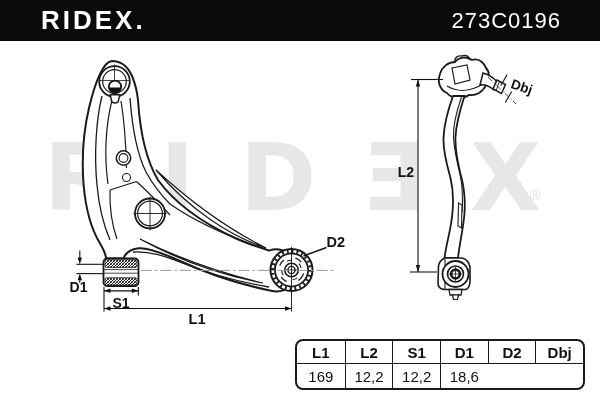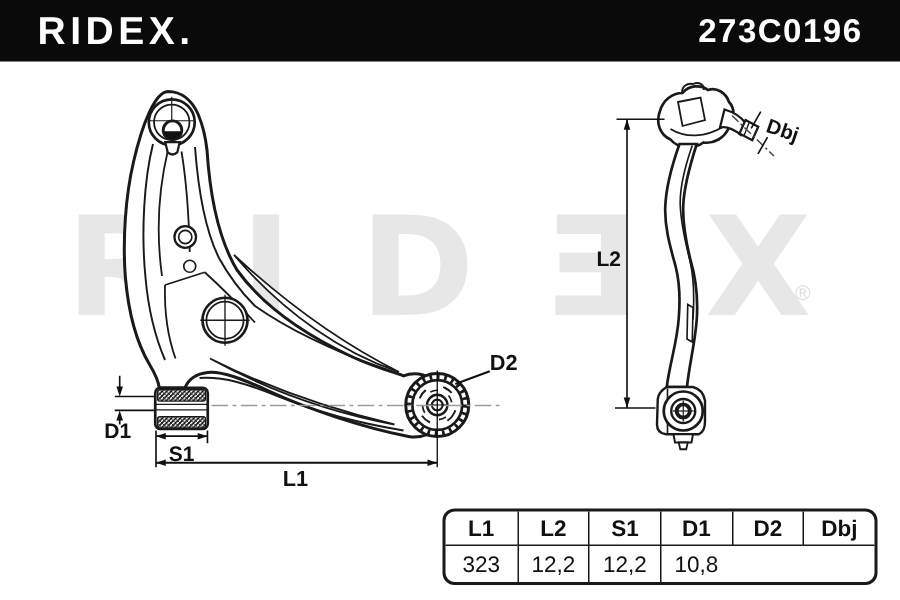--- a/index.html
+++ b/index.html
@@ -1,21 +1,21 @@
 <!DOCTYPE html>
 <html><head>
 <meta charset="utf-8">
 <style>
   html,body{margin:0;padding:0;}
   body{width:600px;height:400px;position:relative;background:#ffffff;overflow:hidden;
        font-family:"Liberation Sans","DejaVu Sans",sans-serif;}
   .header{position:absolute;left:0;top:0;width:600px;height:41px;background:#0a0a0a;
           display:flex;align-items:center;justify-content:space-between;z-index:5;}
-  .brand{color:#ffffff;font-weight:700;font-size:26px;letter-spacing:3px;padding-left:25px;line-height:41px;}
-  .partno{color:#ffffff;font-weight:700;font-size:22px;letter-spacing:1px;padding-right:25px;line-height:41px;}
+  .brand{color:#ffffff;font-weight:700;font-size:26px;letter-spacing:3px;padding-left:41px;line-height:41px;}
+  .partno{color:#ffffff;font-weight:400;font-size:22px;letter-spacing:1px;padding-right:39px;line-height:41px;}
   .watermark{position:absolute;left:44px;top:133px;width:497px;display:flex;
              justify-content:space-between;font-weight:700;font-size:92px;line-height:1;
              color:#e7e7e7;z-index:1;font-family:"DejaVu Sans","Liberation Sans",sans-serif;}
   .wm-reg{position:absolute;left:530px;top:187px;font-size:14px;color:#dedede;z-index:1;font-weight:400;}
   svg.drawing{position:absolute;left:0;top:0;z-index:2;}
   svg.drawing text{font-family:"Liberation Sans","DejaVu Sans",sans-serif;font-weight:700;fill:#111111;}
   .spec-table{position:absolute;left:295px;top:339px;width:286px;height:47px;z-index:4;
               background:#ffffff;border:2px solid #1a1a1a;border-radius:8px;
               display:grid;grid-template-columns:repeat(6,1fr);grid-template-rows:23px 24px;}
   .spec-table .cell{display:flex;align-items:center;justify-content:center;
@@ -204,17 +204,17 @@
   <div class="partno">273C0196</div>
 </div>
 
 <div class="spec-table">
   <div class="cell head c0">L1</div>
   <div class="cell head">L2</div>
   <div class="cell head">S1</div>
   <div class="cell head">D1</div>
   <div class="cell head">D2</div>
   <div class="cell head">Dbj</div>
-  <div class="cell c0">323</div>
+  <div class="cell c0">169</div>
   <div class="cell">12,2</div>
   <div class="cell">12,2</div>
-  <div class="cell">10,8</div>
+  <div class="cell">18,6</div>
 </div>
 
 </body></html>

